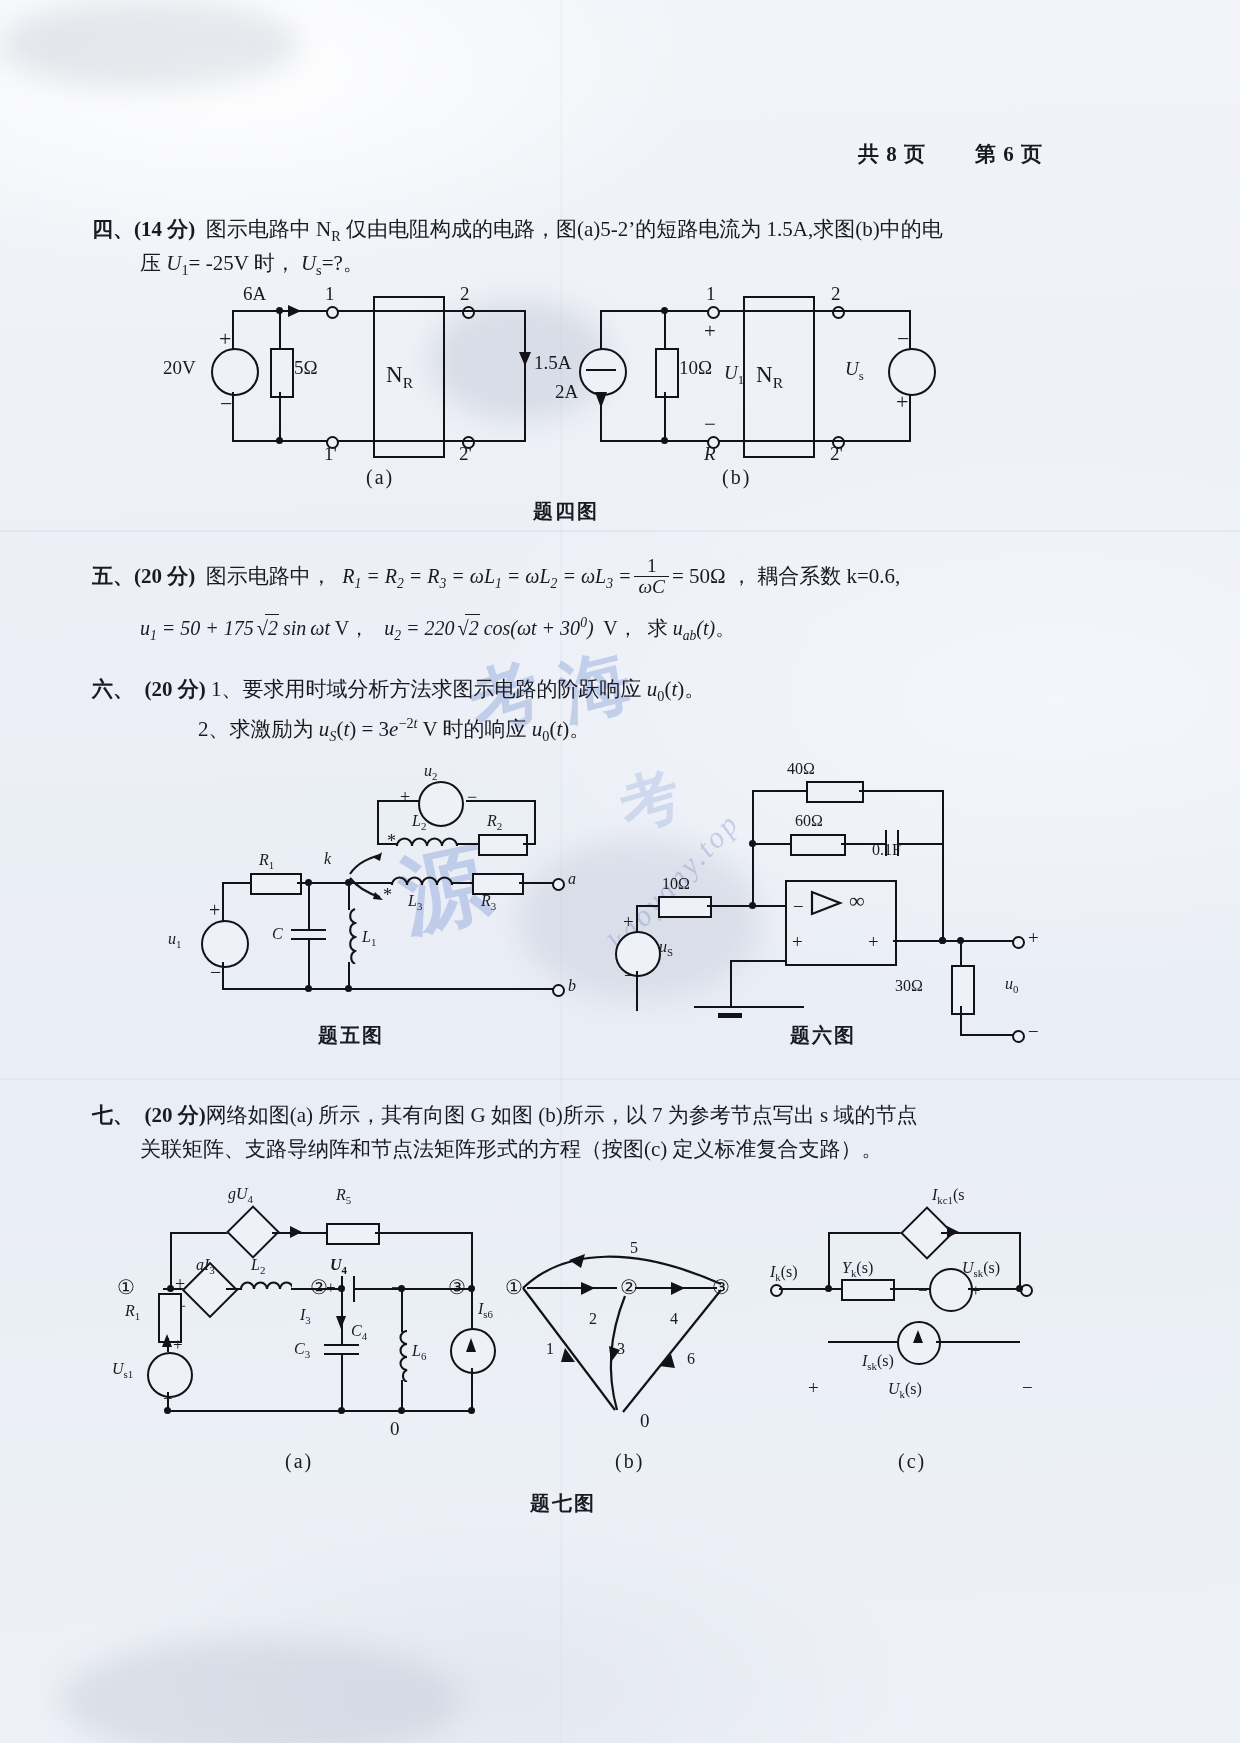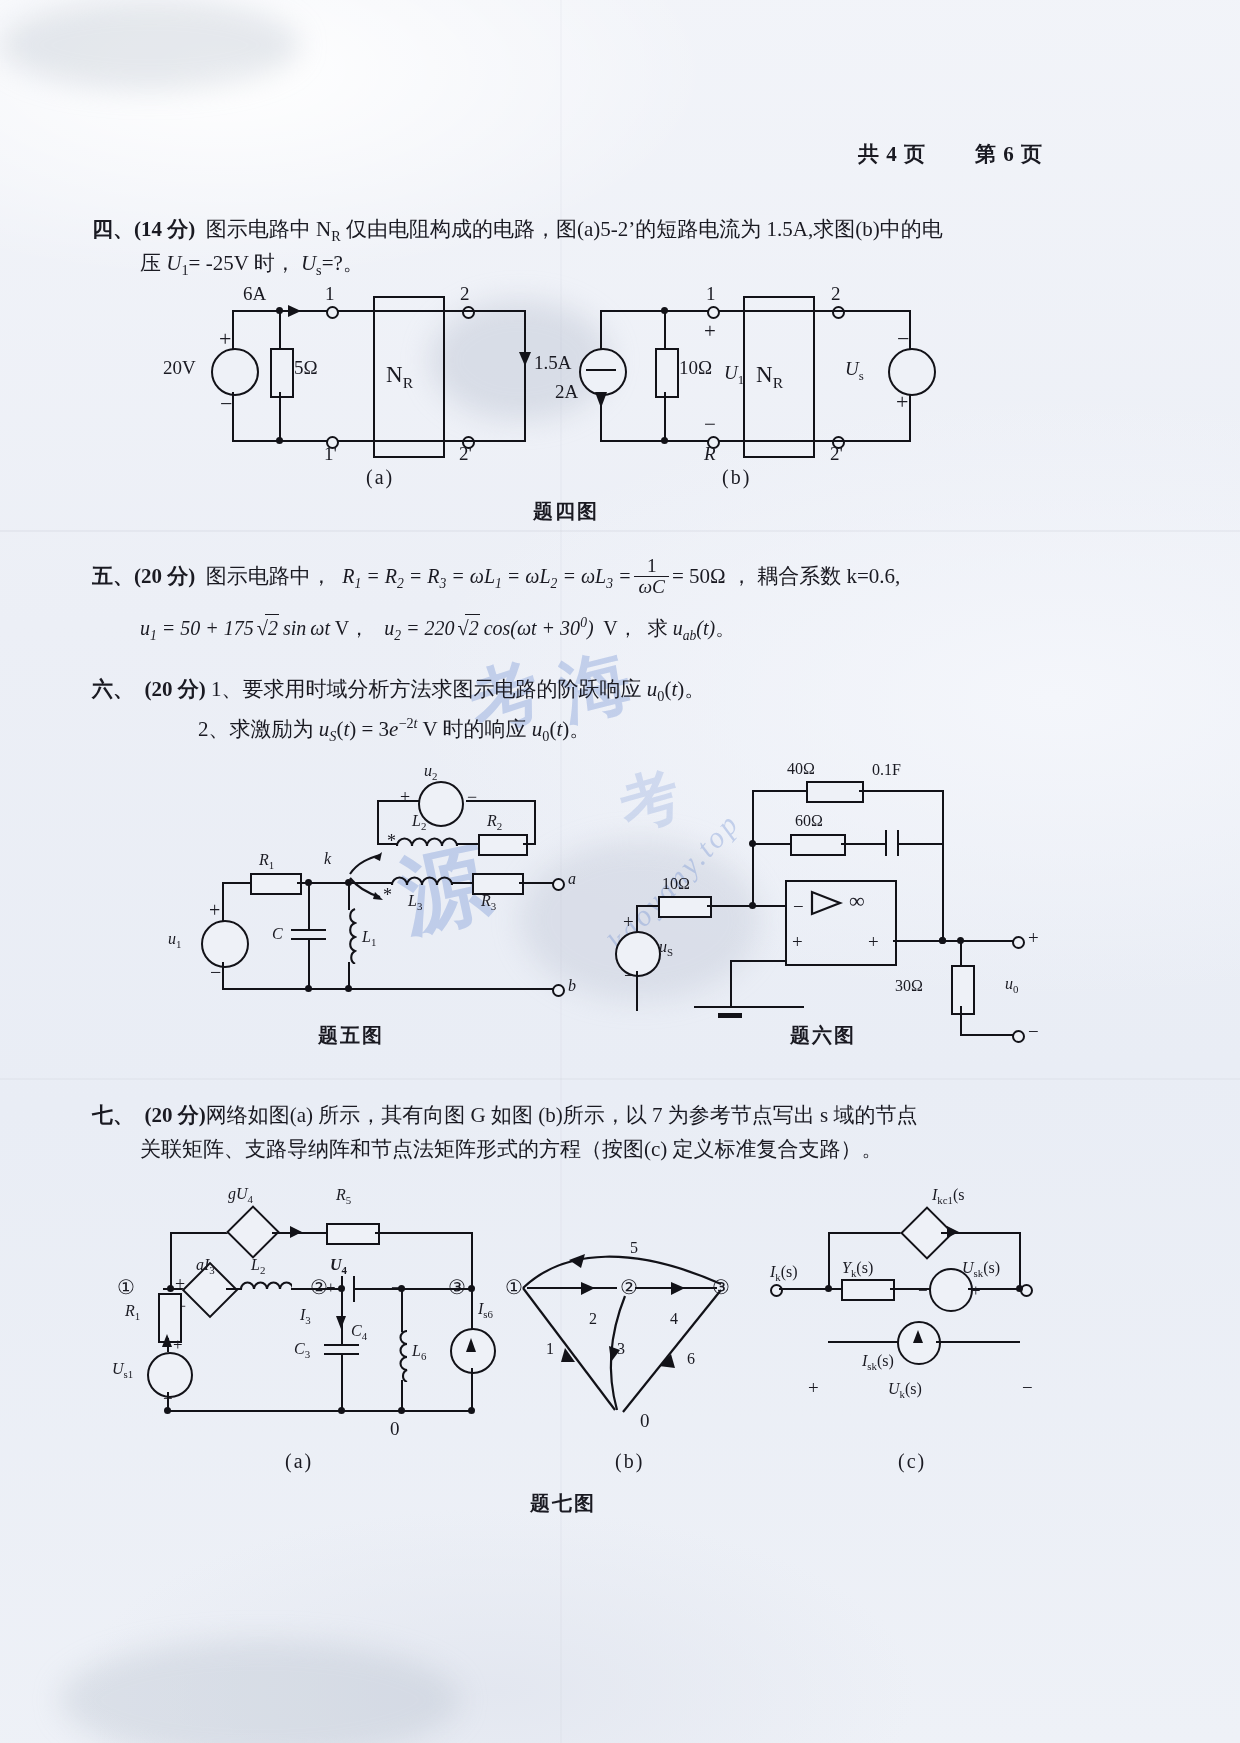--- a/index.html
+++ b/index.html
@@ -75,21 +75,21 @@
 <div class="smudge" style="left:520px;top:840px;width:240px;height:160px;background:rgba(176,184,200,.28)"></div>
 <div class="smudge" style="left:60px;top:1640px;width:400px;height:120px;background:rgba(176,184,200,.30)"></div>
 <div class="smudge" style="left:0px;top:0px;width:300px;height:90px;background:rgba(176,184,200,.30)"></div>
 
 <div class="wm wm-cjk" style="left:470px;top:650px;transform:rotate(-18deg)">考</div>
 <div class="wm wm-cjk" style="left:560px;top:640px;transform:rotate(-14deg)">海</div>
 <div class="wm wm-cjk" style="left:400px;top:830px;transform:rotate(-12deg);font-size:88px">源</div>
 <div class="wm wm-cjk" style="left:620px;top:760px;transform:rotate(-16deg);font-size:60px;opacity:.7">考</div>
 <div class="wm wm-lat" style="left:585px;top:865px;transform:rotate(-47deg)">kaoyany.top</div>
 
-<div class="hdr" style="left:858px;top:140px">共 4 页</div>
+<div class="hdr" style="left:858px;top:140px">共 8 页</div>
 <div class="hdr" style="left:975px;top:140px">第 6 页</div>
 
 <div class="q" style="left:92px;top:212px;width:1060px">
   <span class="num">四、</span><span class="sc">(14 分)</span>&nbsp;
   <span>图示电路中 N</span><sub>R</sub><span> 仅由电阻构成的电路，图(a)5-2’的短路电流为 1.5A,求图(b)中的电</span>
 </div>
 <div class="q" style="left:140px;top:246px;width:900px">
   <span>压 </span><i class="v">U</i><sub>1</sub><span>= -25V 时，</span>&nbsp;<i class="v">U</i><sub>s</sub><span>=?。</span>
 </div>
 
@@ -287,21 +287,21 @@
   <div class="w v" style="left:752px;top:790px;height:115px"></div>
   <div class="w v" style="left:942px;top:790px;height:150px"></div>
 
   <div class="w h" style="left:752px;top:843px;width:40px"></div>
   <div class="res" style="left:790px;top:834px;width:52px;height:18px"></div>
   <div class="w h" style="left:841px;top:843px;width:44px"></div>
   <div class="w v" style="left:885px;top:830px;height:26px"></div>
   <div class="w v" style="left:897px;top:830px;height:26px"></div>
   <div class="w h" style="left:897px;top:843px;width:47px"></div>
   <div class="lbl sm" style="left:795px;top:812px">60Ω</div>
-  <div class="lbl sm" style="left:872px;top:761px">0.1F</div>
+  <div class="lbl sm" style="left:872px;top:841px">0.1F</div>
   <div class="node" style="left:749px;top:840px"></div>
 
   <div class="w h" style="left:636px;top:905px;width:24px"></div>
   <div class="res" style="left:658px;top:896px;width:50px;height:18px"></div>
   <div class="w h" style="left:707px;top:905px;width:78px"></div>
   <div class="lbl sm" style="left:662px;top:875px">10Ω</div>
   <div class="node" style="left:749px;top:902px"></div>
 
   <div class="w v" style="left:636px;top:905px;height:28px"></div>
   <div class="src" style="left:615px;top:931px;width:42px;height:42px"></div>

